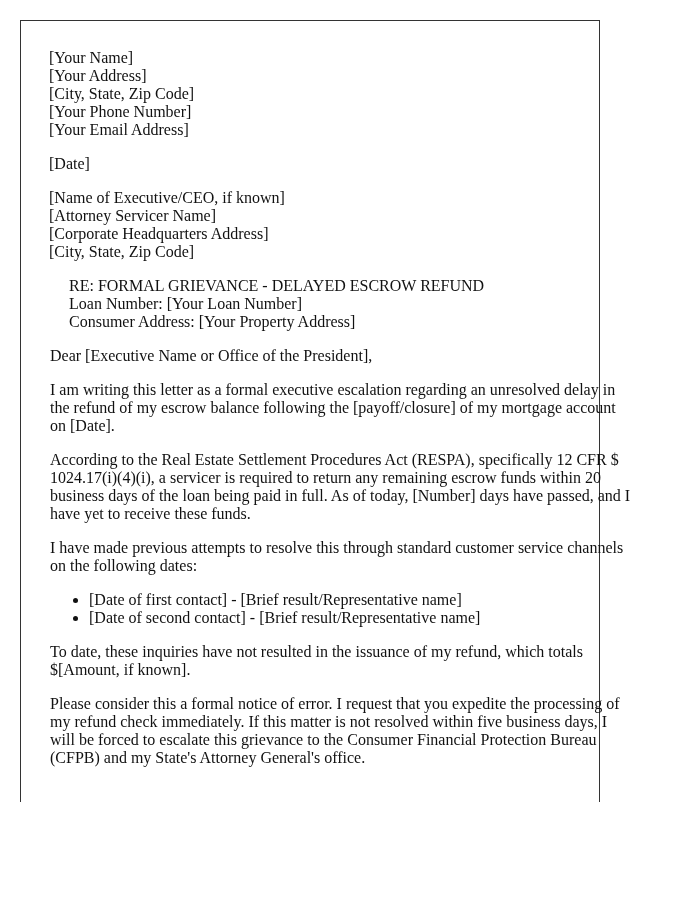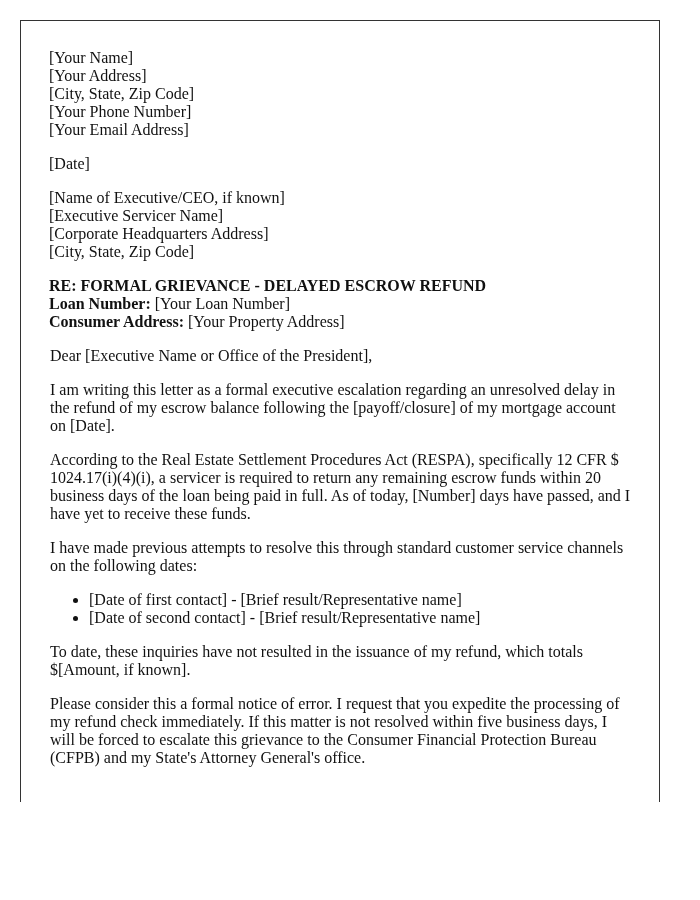--- a/index.html
+++ b/index.html
@@ -14,21 +14,21 @@
     overflow: hidden;
     font-family: "Liberation Serif", "DejaVu Serif", serif;
     font-size: 16px;
     line-height: 18px;
     color: #111111;
   }
   .page {
     position: absolute;
     left: 20px;
     top: 20px;
-    width: 640px;
+    width: 580px;
     height: 782px;
     border-top: 1.5px solid #333333;
     border-left: 1.5px solid #333333;
     border-right: 1.5px solid #333333;
     box-sizing: border-box;
   }
   .content {
     position: absolute;
     left: 28px;
     top: 28px;
@@ -38,21 +38,22 @@
     margin: 0 0 16px 0;
   }
   .line {
     display: block;
     white-space: nowrap;
   }
   p {
     margin: 0 0 16px 1px;
   }
   .bold {
-    font-weight: bold;
+    font-weight: normal;
+    margin-left: 20px;
   }
   ul {
     margin: 0 0 16px 0;
     padding-left: 40px;
   }
   ul li {
     list-style: disc;
   }
 </style>
 </head>
@@ -68,21 +69,21 @@
       <span class="line">[Your Phone Number]</span>
       <span class="line">[Your Email Address]</span>
     </div>
 
     <div class="block">
       <span class="line">[Date]</span>
     </div>
 
     <div class="block">
       <span class="line">[Name of Executive/CEO, if known]</span>
-      <span class="line">[Executive Servicer Name]</span>
+      <span class="line">[Attorney Servicer Name]</span>
       <span class="line">[Corporate Headquarters Address]</span>
       <span class="line">[City, State, Zip Code]</span>
     </div>
 
     <div class="block">
       <span class="line bold">RE: FORMAL GRIEVANCE - DELAYED ESCROW REFUND</span>
       <span class="line"><span class="bold">Loan Number:</span><span> [Your Loan Number]</span></span>
       <span class="line"><span class="bold">Consumer Address:</span><span> [Your Property Address]</span></span>
     </div>
 

